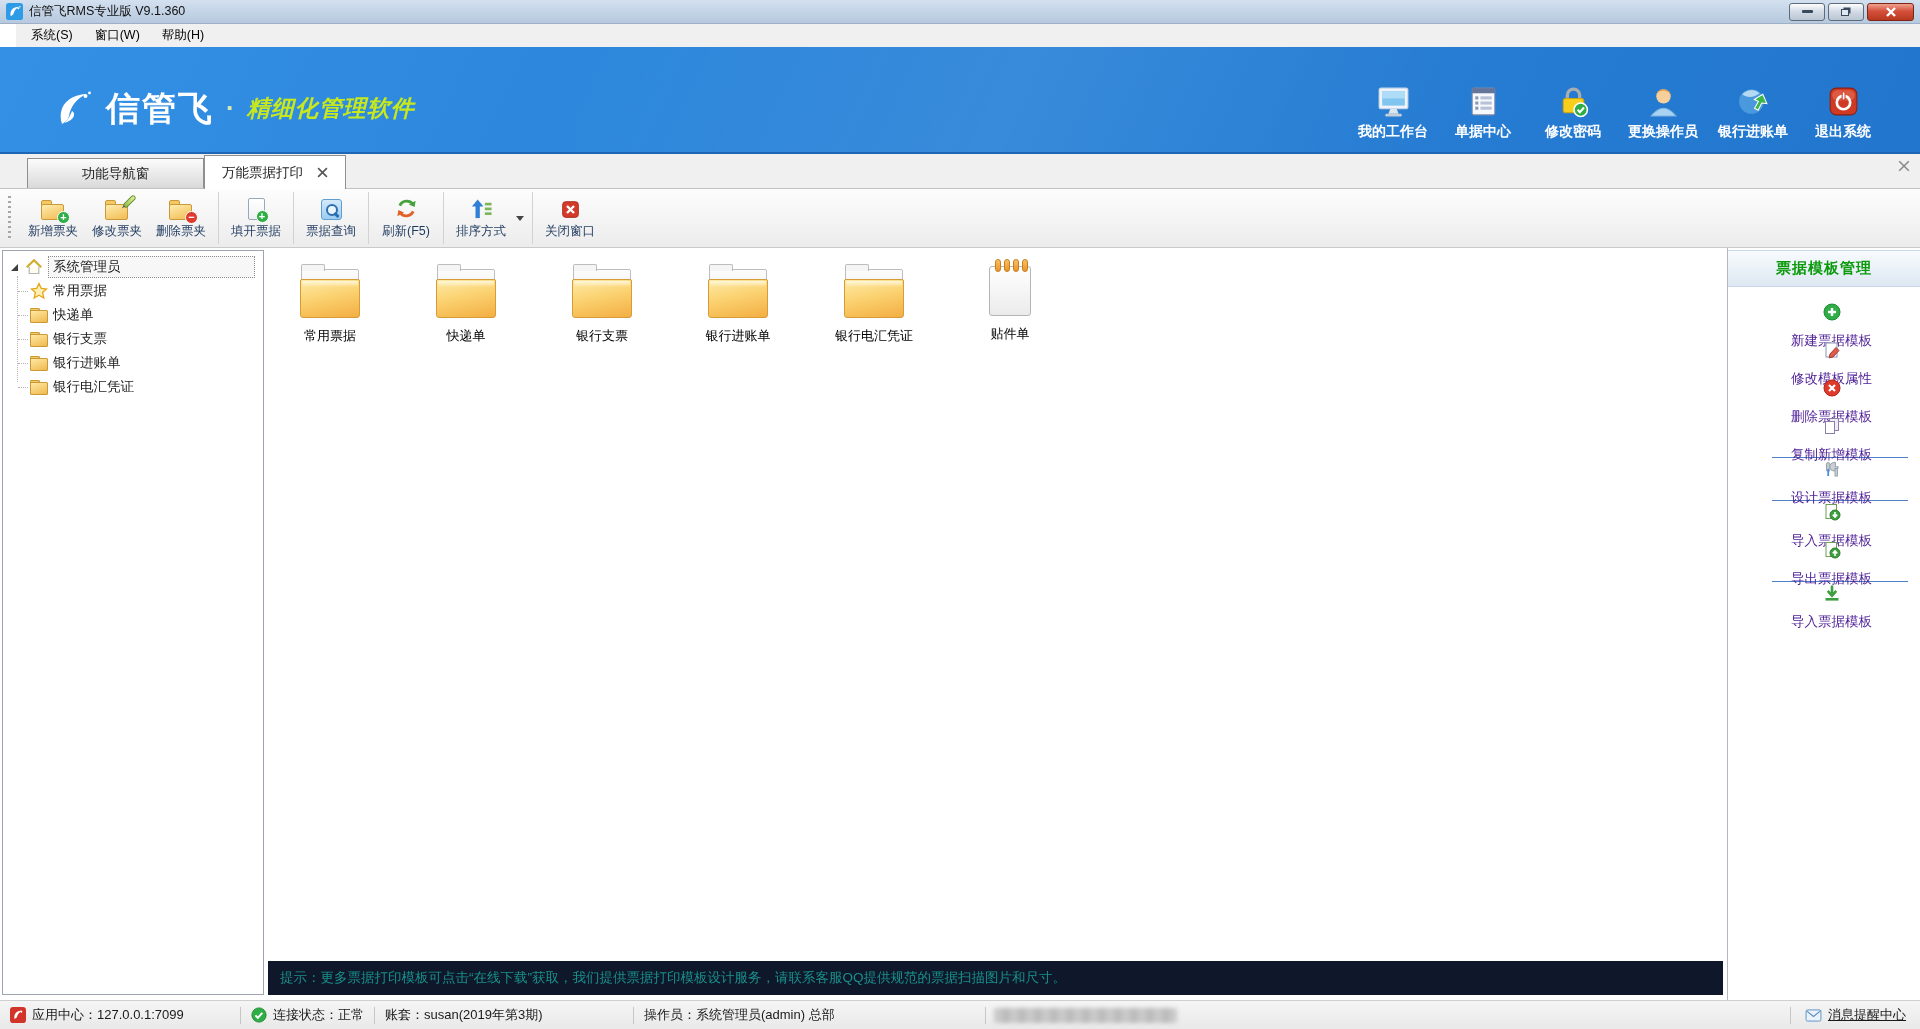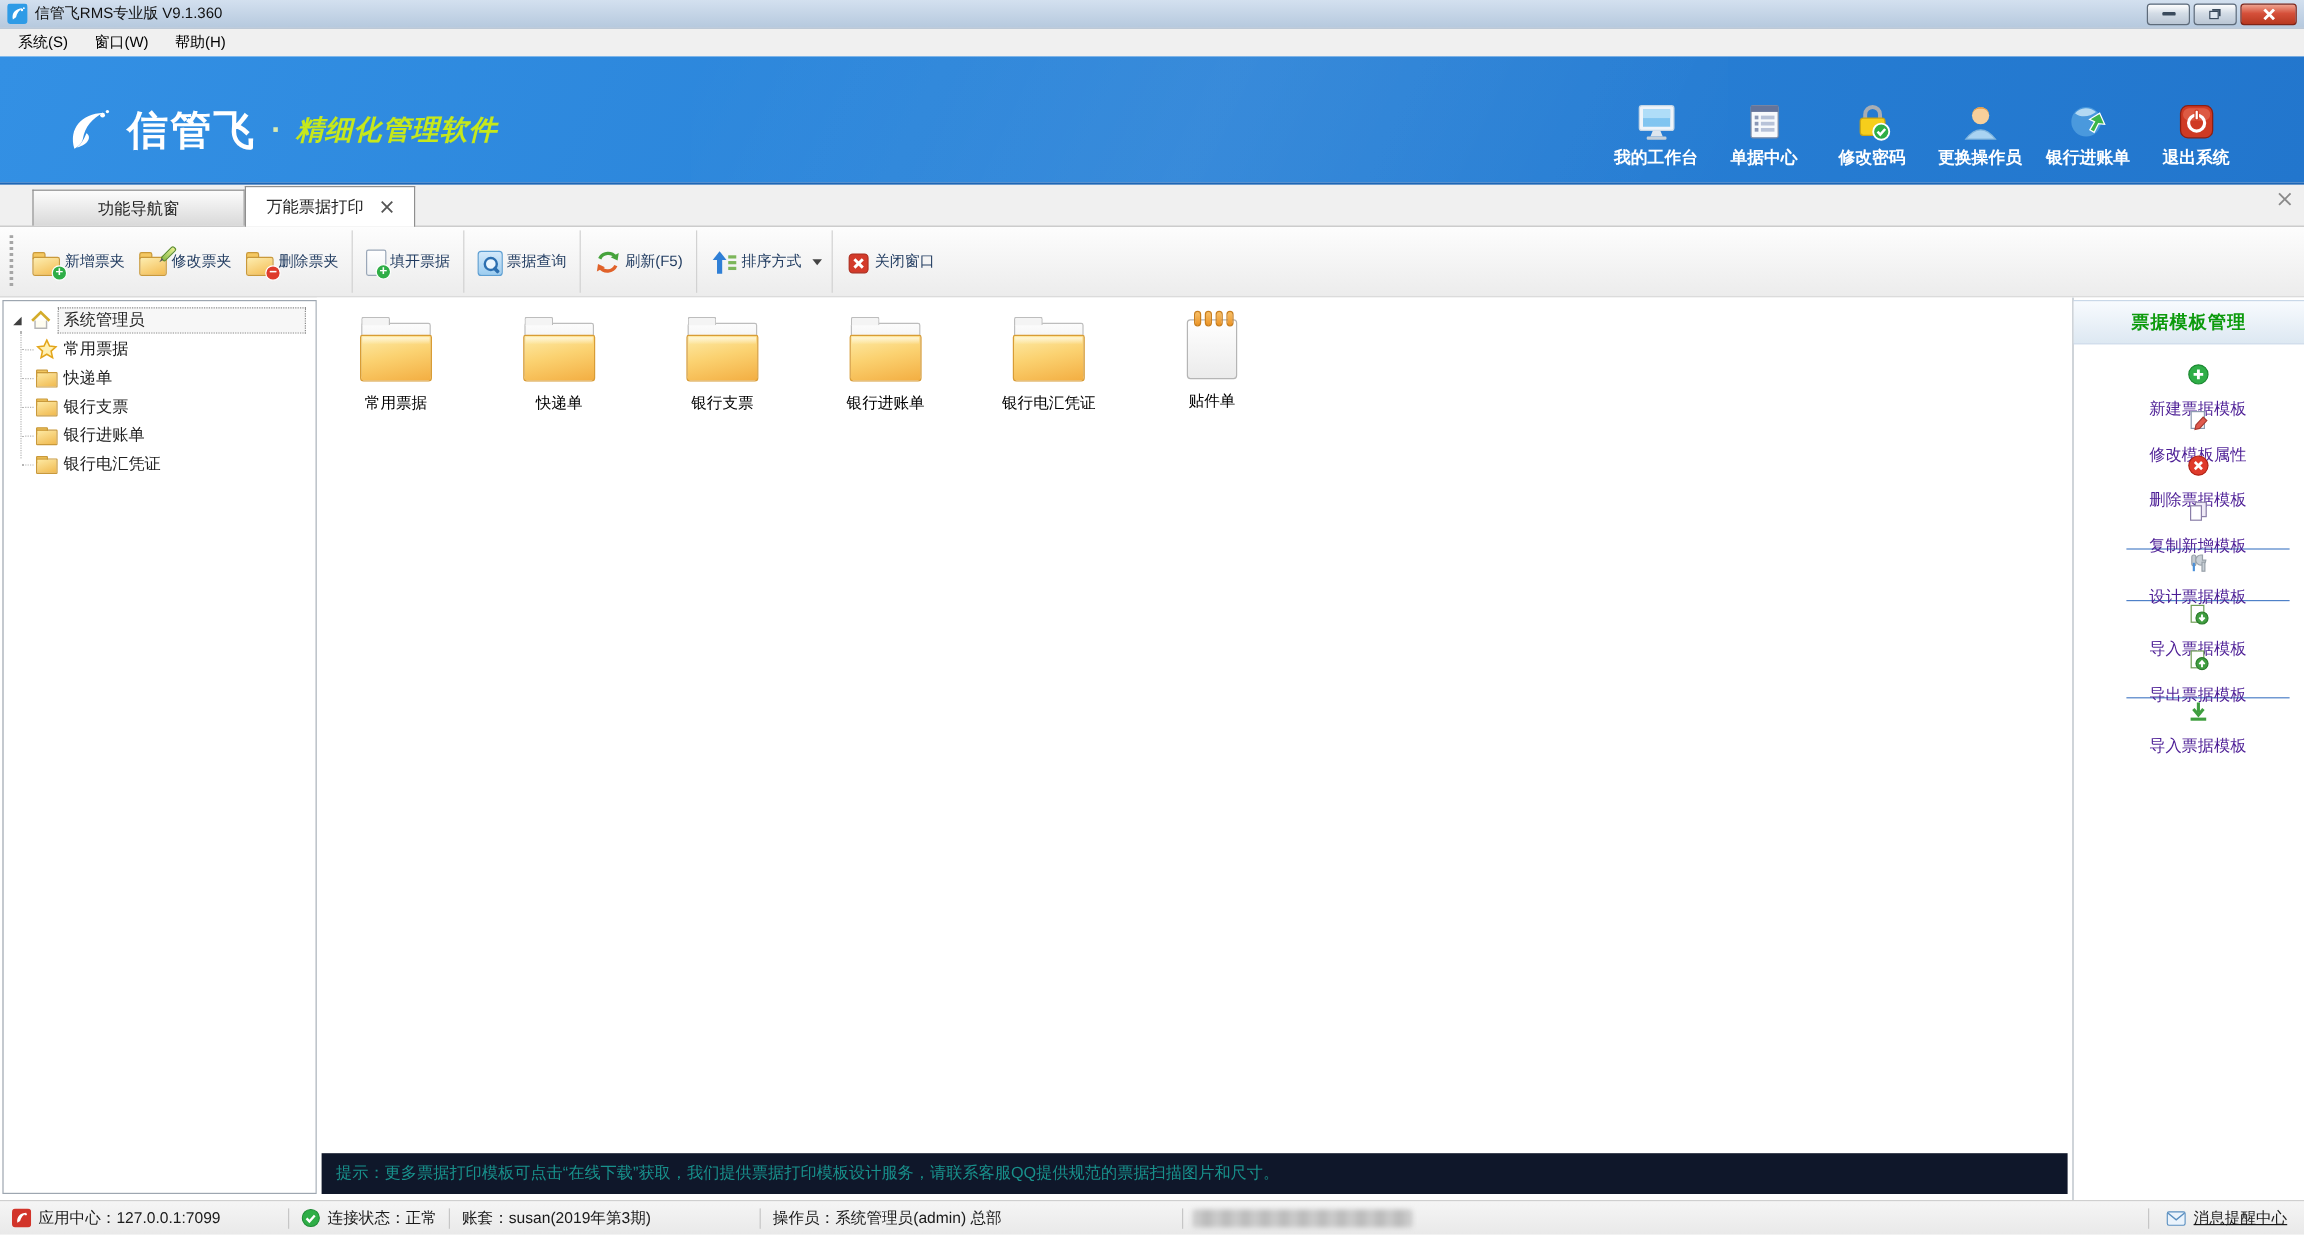--- a/index.html
+++ b/index.html
@@ -23,54 +23,54 @@
   .win-btn {
     width: 36px; height: 18px; border: 1px solid #5e6b7a; border-radius: 3px;
     background: linear-gradient(#fefefe, #d3dce6 45%, #bac6d4);
     display: flex; align-items: center; justify-content: center; cursor: default;
   }
   .win-btn.close-btn { width: 47px; background: linear-gradient(#efa28f, #d5503a 45%, #b83820); border-color: #7e2417; }
   .glyph-min { width: 11px; height: 3px; background: #3a4a5c; border-radius: 1px; }
   .glyph-restore { width: 8px; height: 7px; border: 1.5px solid #3a4a5c; box-shadow: 2px -2px 0 -0.5px #3a4a5c; margin-left: -2px; margin-top: 2px; background: #dfe7f0; }
 
   
-  .menubar { height: 23px; flex: 0 0 23px; background: #f0f0f0; display: flex; align-items: flex-end; padding-left: 4px; }
+  .menubar { height: 23px; flex: 0 0 23px; background: #f0f0f0; display: flex; align-items: flex-end; padding-left: 4px; margin-left: 16px; }
   .menu-item { padding: 3px 11px; font-size: 12.5px; color: #000; }
 
   
   .banner {
     height: 107px; flex: 0 0 107px; position: relative;
     background: linear-gradient(115deg, #3390e4 0%, #2b85da 40%, #2276cd 100%);
     border-bottom: 2px solid #1d66b6;
     display: flex; align-items: center;
   }
   .banner::before { content: ""; position: absolute; left: 30%; top: 0; width: 45%; height: 100%;
     background: linear-gradient(115deg, rgba(255,255,255,0) 0%, rgba(255,255,255,.07) 50%, rgba(255,255,255,0) 100%); }
   .brand { display: flex; align-items: center; margin-left: 52px; margin-top: 18px; gap: 10px; }
   .brand-name { color: #fff; font-size: 34px; font-weight: bold; letter-spacing: 2px; }
   .brand-dot { color: #d9eab2; font-size: 26px; font-weight: bold; margin: 0 2px; }
   .brand-slogan { color: #c6e81c; font-size: 23px; font-weight: bold; font-style: italic; letter-spacing: 1px; }
-  .banner-actions { margin-left: auto; display: flex; gap: 18px; padding-right: 54px; margin-top: 26px; }
+  .banner-actions { margin-left: auto; display: flex; gap: 18px; padding-right: 41px; margin-top: 26px; }
   .banner-action { min-width: 72px; display: flex; flex-direction: column; align-items: center; gap: 4px; cursor: pointer; }
   .banner-action .ba-icon { width: 35px; height: 35px; }
   .banner-action .ba-label { color: #fff; font-size: 14px; font-weight: bold; white-space: nowrap; }
 
   
   .tabstrip { height: 35px; flex: 0 0 35px; background: #f0f0f0; display: flex; align-items: flex-end; padding-left: 27px; position: relative; border-bottom: 1px solid #c3c3c3; }
   .tab { display: flex; align-items: center; justify-content: center; font-size: 13.5px; border: 1px solid #8f8f8f; border-bottom: none; cursor: pointer; }
   .tab.inactive { height: 30px; width: 177px; background: linear-gradient(#fcfcfc, #d9d9d9); }
   .tab.active { height: 34px; width: 142px; background: #fff; margin-bottom: -1px; z-index: 2; gap: 14px; }
   .tab-close { width: 11px; height: 11px; display: inline-flex; }
   .strip-close { position: absolute; right: 10px; top: 6px; width: 12px; height: 12px; cursor: pointer; }
 
   
   .toolbar { height: 59px; flex: 0 0 59px; background: linear-gradient(#fdfdfd, #ececec); border-bottom: 1px solid #c9c9c9; display: flex; align-items: center; padding-left: 6px; }
   .grip { width: 3px; height: 44px; margin: 0 10px 0 2px;
     background-image: repeating-linear-gradient(#a6a6a6 0 2px, transparent 2px 5px); }
-  .tb-btn { min-width: 64px; height: 52px; display: flex; flex-direction: row; align-items: center; justify-content: center; gap: 3px; cursor: pointer; padding: 0 6px; }
+  .tb-btn { min-width: 64px; height: 52px; display: flex; flex-direction: column; align-items: center; justify-content: center; gap: 3px; cursor: pointer; padding: 0 6px; }
   .tb-label { font-size: 12.5px; color: #1f3a5f; white-space: nowrap; }
   .tb-sep { width: 1px; height: 52px; background: #d2d2d2; margin: 0 5px; }
   .tb-dd { width: 14px; height: 52px; display: flex; align-items: center; justify-content: center; cursor: pointer; }
   .tb-dd .caret { width: 0; height: 0; border-left: 4px solid transparent; border-right: 4px solid transparent; border-top: 5px solid #444; }
   .tb-icon { height: 24px; display: flex; align-items: flex-end; justify-content: center; }
 
   
   .icon-folder { position: relative; width: 24px; height: 20px; }
   .icon-folder .f-tab { position: absolute; top: 0; left: 0; width: 11px; height: 6px; background: #f4c862; border: 1px solid #c9993a; border-radius: 2px 2px 0 0; }
   .icon-folder .f-body { position: absolute; top: 4px; left: 0; width: 23px; height: 16px; background: linear-gradient(160deg, #fdedb0, #f3bb50); border: 1px solid #c9993a; border-radius: 2px; }

